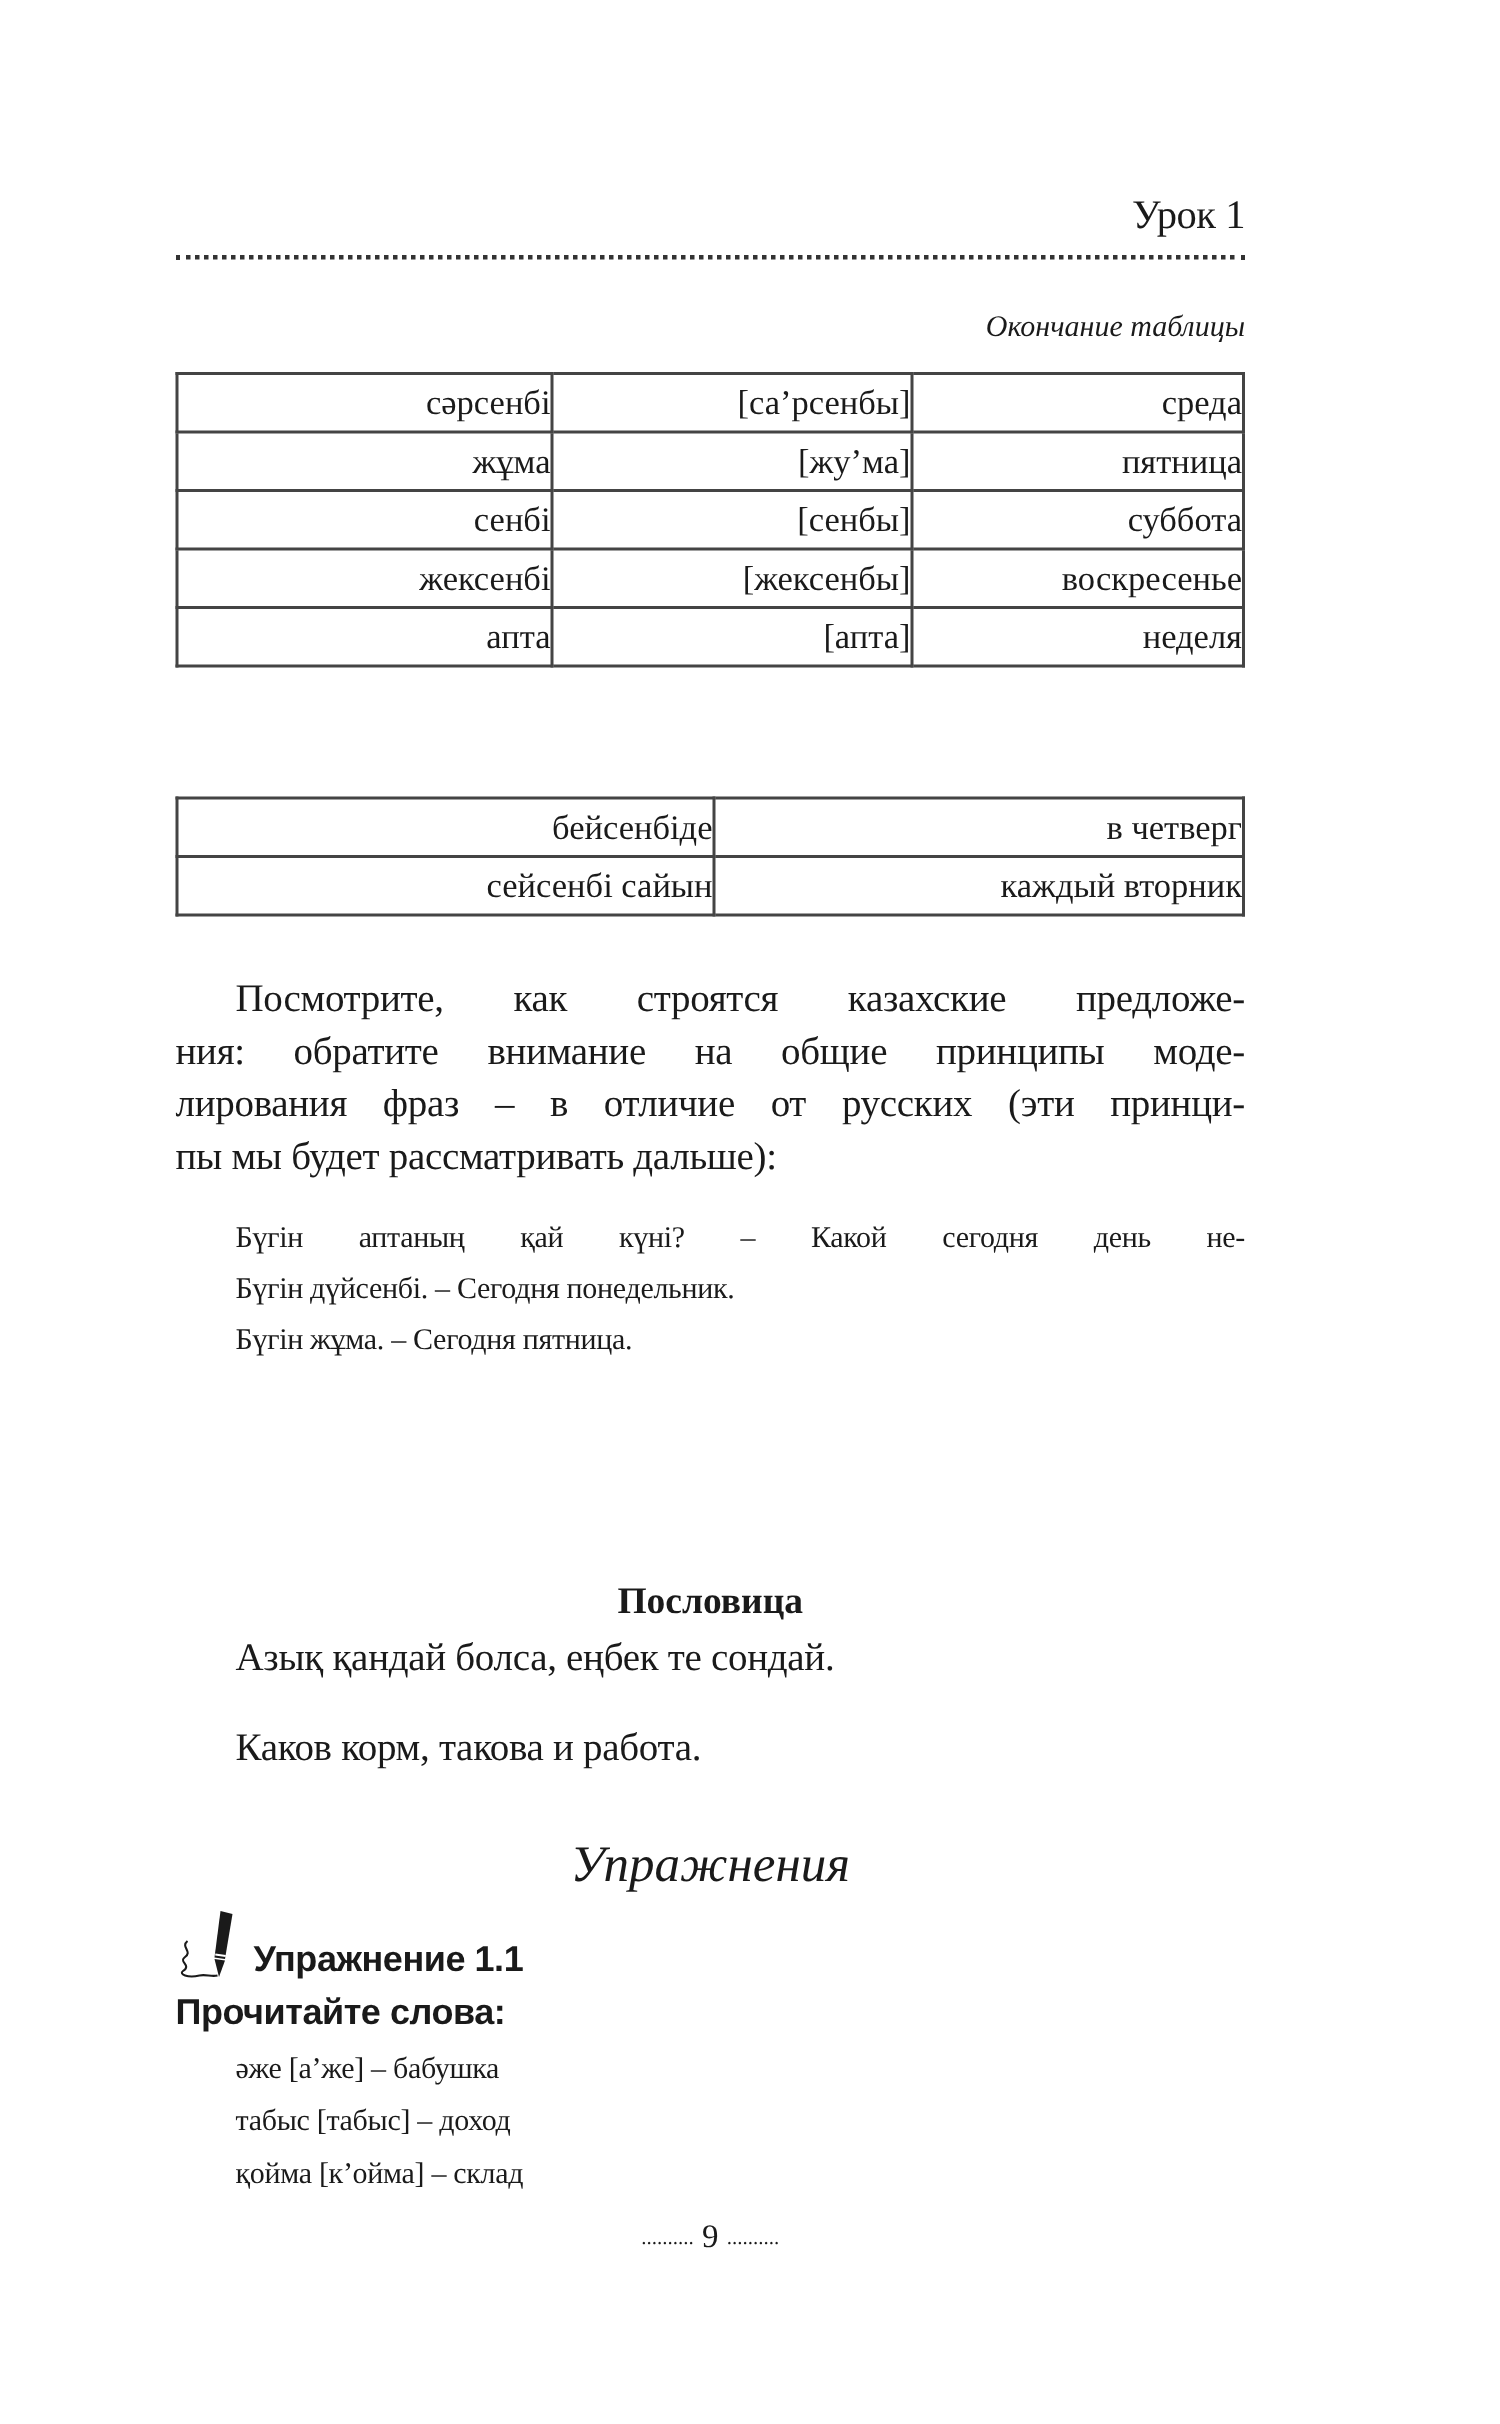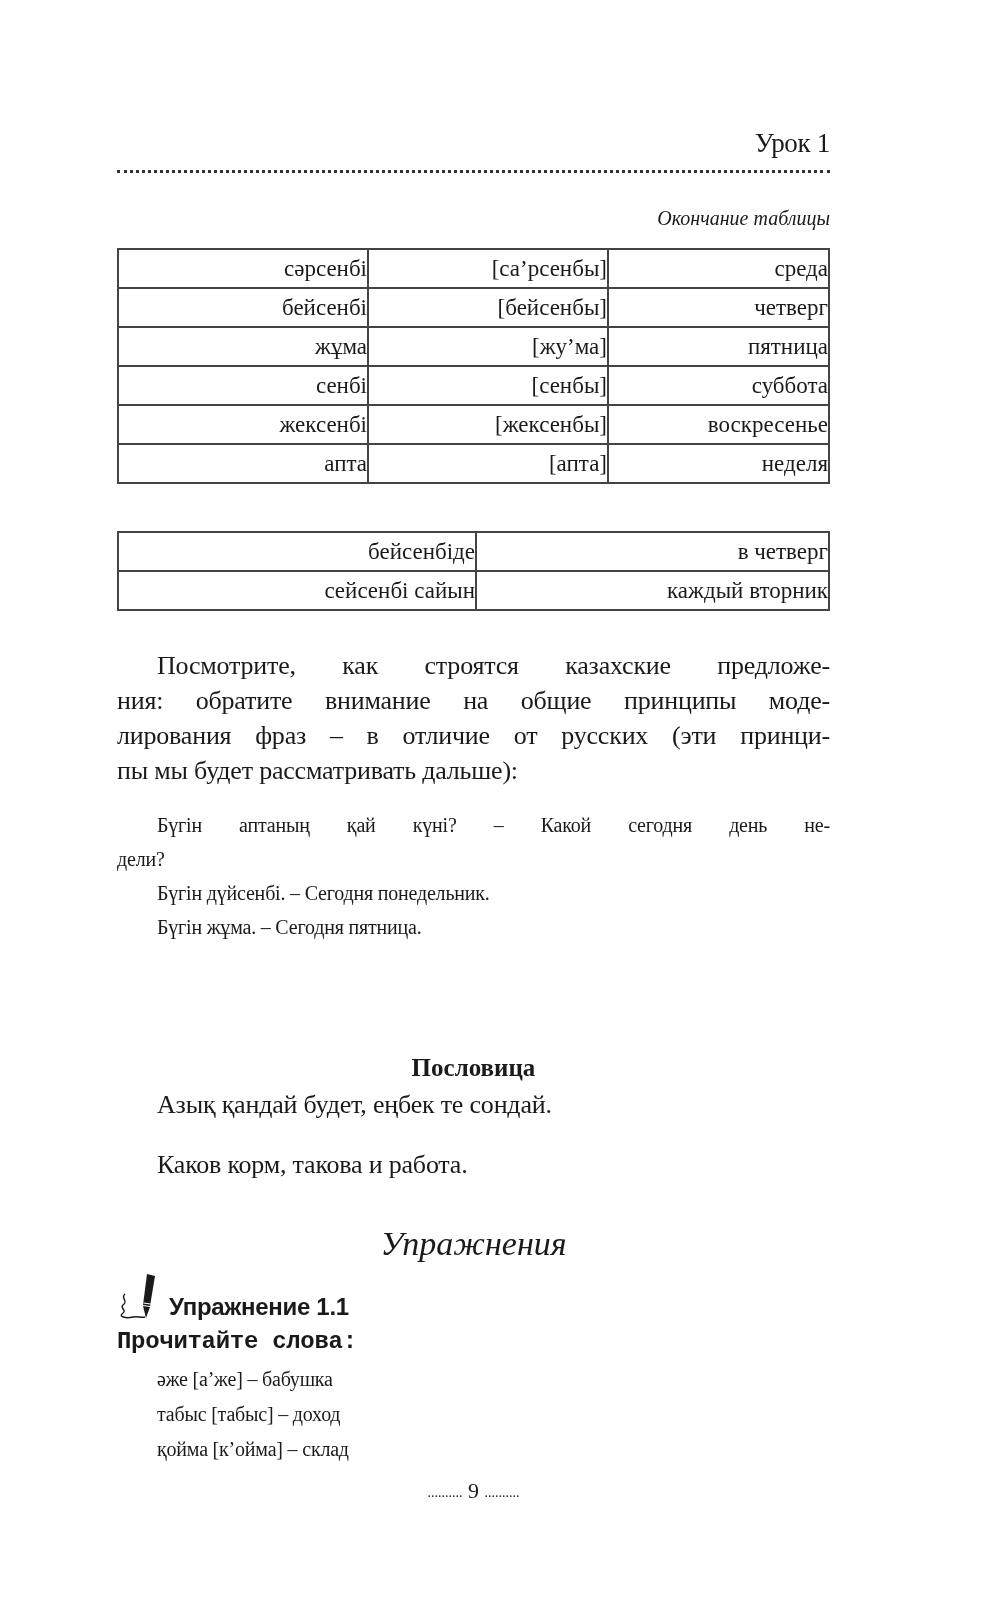--- a/index.html
+++ b/index.html
@@ -24,44 +24,39 @@
     .examples .l { display: block; }
     .examples .ind { padding-left: 40px; }
     .ex-first { text-align: justify; text-align-last: justify; }
     .proverb-title { left: 0; width: 947px; text-align: center; top: 1030px; font-size: 25px; font-weight: bold; margin-top: 24px; }
     .proverb { left: 157px; top: 1090px; font-size: 26px; letter-spacing: -0.2px; }
     .proverb-tr { left: 157px; top: 1150px; font-size: 26px; letter-spacing: -0.2px; }
     .section-title { left: 0; width: 947px; text-align: center; top: 1225px; font-size: 34px; font-style: italic; }
     .ex-head { left: 117px; top: 1272px; height: 50px; display: flex; align-items: flex-end; }
     .pen-icon { width: 48px; height: 50px; }
     .ex-title { font-family: "Liberation Sans", sans-serif; font-weight: bold; font-size: 24px; margin-left: 4px; margin-bottom: 1px; letter-spacing: -0.3px; }
-    .ex-instr { left: 117px; top: 1328px; font-family: Liberation Mono, monospace; font-weight: bold; font-size: 24px; letter-spacing: -0.3px; }
+    .ex-instr { left: 117px; top: 1328px; font-family: Liberation Sans, sans-serif; font-weight: bold; font-size: 24px; letter-spacing: -0.3px; }
     .words { left: 157px; top: 1362px; font-size: 20px; line-height: 35px; letter-spacing: -0.2px; }
     .words .l { display: block; }
     .page-num { left: 0; width: 947px; text-align: center; top: 1478px; font-size: 22px; }
     .dots { letter-spacing: 0px; font-size: 14px; vertical-align: middle; }
   </style>
 </head>
 <body>
 
 <div class="abs header-title">Урок 1</div>
 <div class="abs header-rule"></div>
 <div class="abs caption">Окончание таблицы</div>
 
 <table class="grid" id="t1">
   <tbody>
     <tr>
       <td>сәрсенбі</td>
       <td>[са’рсенбы]</td>
       <td>среда</td>
-    </tr>
-    <tr>
-      <td>бейсенбі</td>
-      <td>[бейсенбы]</td>
-      <td>четверг</td>
     </tr>
     <tr>
       <td>жұма</td>
       <td>[жу’ма]</td>
       <td>пятница</td>
     </tr>
     <tr>
       <td>сенбі</td>
       <td>[сенбы]</td>
       <td>суббота</td>
@@ -94,27 +89,26 @@
 
 <div class="abs para">
   <span class="l first">Посмотрите, как строятся казахские предложе-</span>
   <span class="l">ния: обратите внимание на общие принципы моде-</span>
   <span class="l">лирования фраз – в отличие от русских (эти принци-</span>
   <span class="l last">пы мы будет рассматривать дальше):</span>
 </div>
 
 <div class="abs examples">
   <span class="l ind ex-first">Бүгін аптаның қай күні? – Какой сегодня день не-</span>
-  <span class="l">дели?</span>
   <span class="l ind">Бүгін дүйсенбі. – Сегодня понедельник.</span>
   <span class="l ind">Бүгін жұма. – Сегодня пятница.</span>
 </div>
 
 <div class="abs proverb-title">Пословица</div>
-<div class="abs proverb">Азық қандай будет, еңбек те сондай.</div>
+<div class="abs proverb">Азық қандай болса, еңбек те сондай.</div>
 <div class="abs proverb-tr">Каков корм, такова и работа.</div>
 
 <div class="abs section-title">Упражнения</div>
 
 <div class="abs ex-head">
   <span class="pen-icon">
     <svg width="48" height="50" viewBox="0 0 48 50">
       <path d="M30 2 L38 4 L33 34 L26 33 Z" fill="#1a1a1a"></path>
       <path d="M26 34 L33 35 L29 46 Z" fill="#1a1a1a"></path>
       <line x1="26.5" y1="31" x2="33.5" y2="32" stroke="#fff" stroke-width="1.2"></line>

